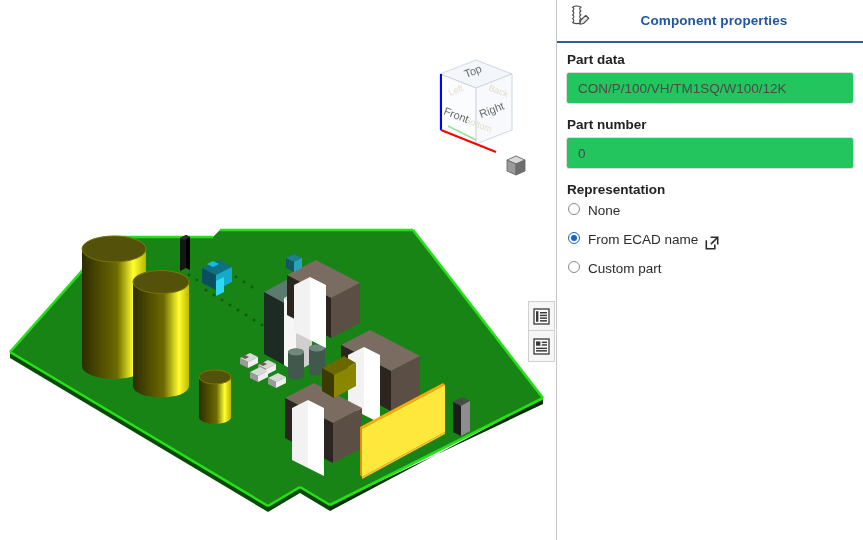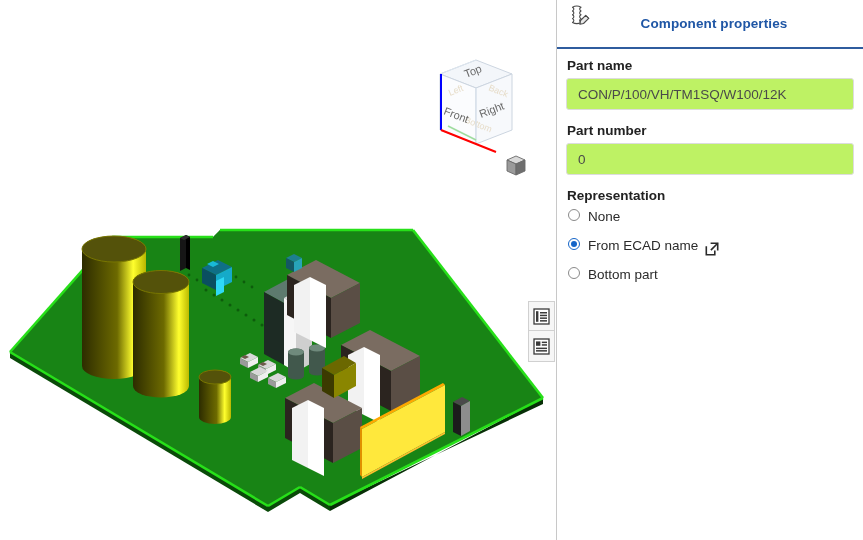--- a/index.html
+++ b/index.html
@@ -75,21 +75,21 @@
     top: 0;
     width: 307px;
     height: 540px;
     background: #ffffff;
     border-left: 1px solid #c8c8c8;
     box-sizing: border-box;
   }
 
   #panel-header {
     position: relative;
-    height: 49px;
+    height: 43px;
     display: flex;
     align-items: center;
     border-bottom: 2px solid #2f5c9e;
     box-sizing: border-box;
   }
   #panel-header-icon {
     position: absolute;
     left: 9px;
     top: 4px;
     width: 26px;
@@ -115,21 +115,21 @@
     font-size: 13.5px;
     font-weight: bold;
     color: #222222;
     margin: 0 0 5px 1px;
   }
 
   .field-input {
     width: 100%;
     height: 32px;
     box-sizing: border-box;
-    background: #bef264;
+    background: #22c55e;
     border: 1px solid #dcdcdd;
     border-radius: 3px;
     font-family: "Liberation Sans", sans-serif;
     font-size: 13.5px;
     color: #4a4a4a;
     padding: 12px 11px;
     outline: none;
   }
 
   .field-group { margin-bottom: 13px; }
@@ -448,21 +448,21 @@
                  c1.8 -1.2 1.8 -2.6 0 -3.8 z" fill="#ffffff" stroke="#4a4a4a" stroke-width="1.1" stroke-linejoin="round"></path>
         <path d="M14.5 16.5 l5.2 -5.2 l3 3 l-5.2 5.2 l-3.6 0.8 z" fill="#e8e8e8" stroke="#4a4a4a" stroke-width="1.1" stroke-linejoin="round"></path>
         <path d="M19.7 11.3 l3 3" stroke="#4a4a4a" stroke-width="1"></path>
       </svg>
       <div id="panel-title">Component properties</div>
     </div>
 
     <div id="panel-body">
 
       <div class="field-group">
-        <div class="field-label">Part name</div>
+        <div class="field-label">Part data</div>
         <input class="field-input" type="text" readonly="" value="CON/P/100/VH/TM1SQ/W100/12K" style="">
       </div>
 
       <div class="field-group">
         <div class="field-label">Part number</div>
         <input class="field-input" type="text" readonly="" value="0" style="">
       </div>
 
       <div class="field-label" id="representation-label">Representation</div>
 
@@ -478,18 +478,18 @@
           <svg width="14" height="14" viewBox="0 0 14 14">
             <path d="M1.3 4.2 v8.5 h8.5 v-4.1" fill="none" stroke="#2b2b2b" stroke-width="1.6"></path>
             <path d="M5.6 1.3 h7.1 v7.1" fill="none" stroke="#2b2b2b" stroke-width="1.6"></path>
             <path d="M12.7 1.3 L5.9 8.1" fill="none" stroke="#2b2b2b" stroke-width="1.6"></path>
           </svg>
         </span>
       </div>
 
       <div class="radio-row">
         <span class="radio-mark"></span>
-        <span class="radio-text">Bottom part</span>
+        <span class="radio-text">Custom part</span>
       </div>
 
     </div>
   </div>
 </div>
 
 </body></html>

